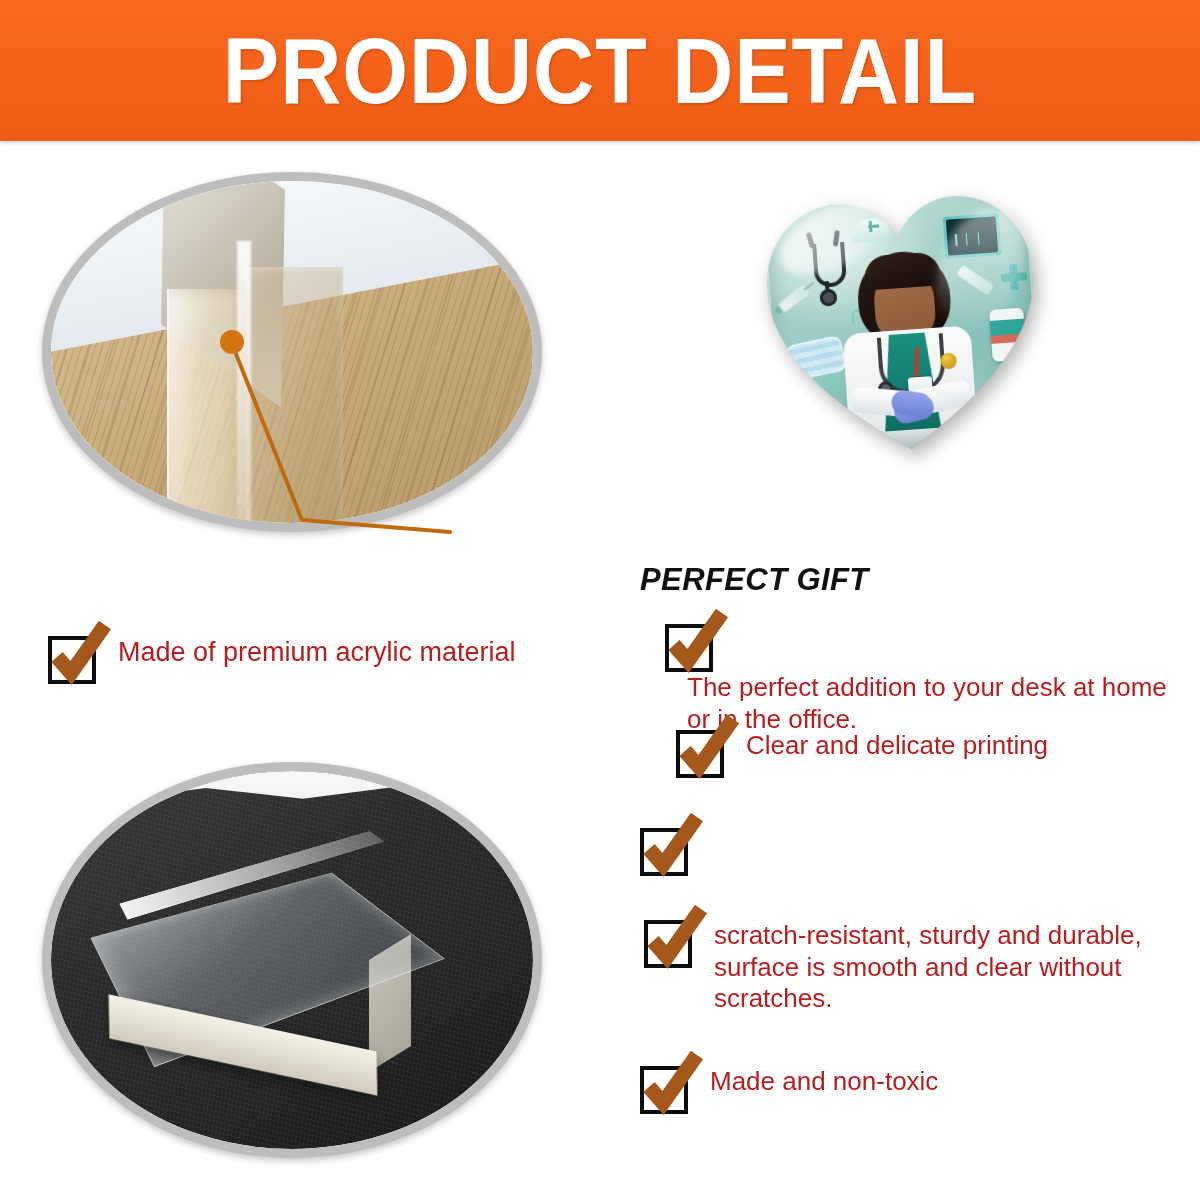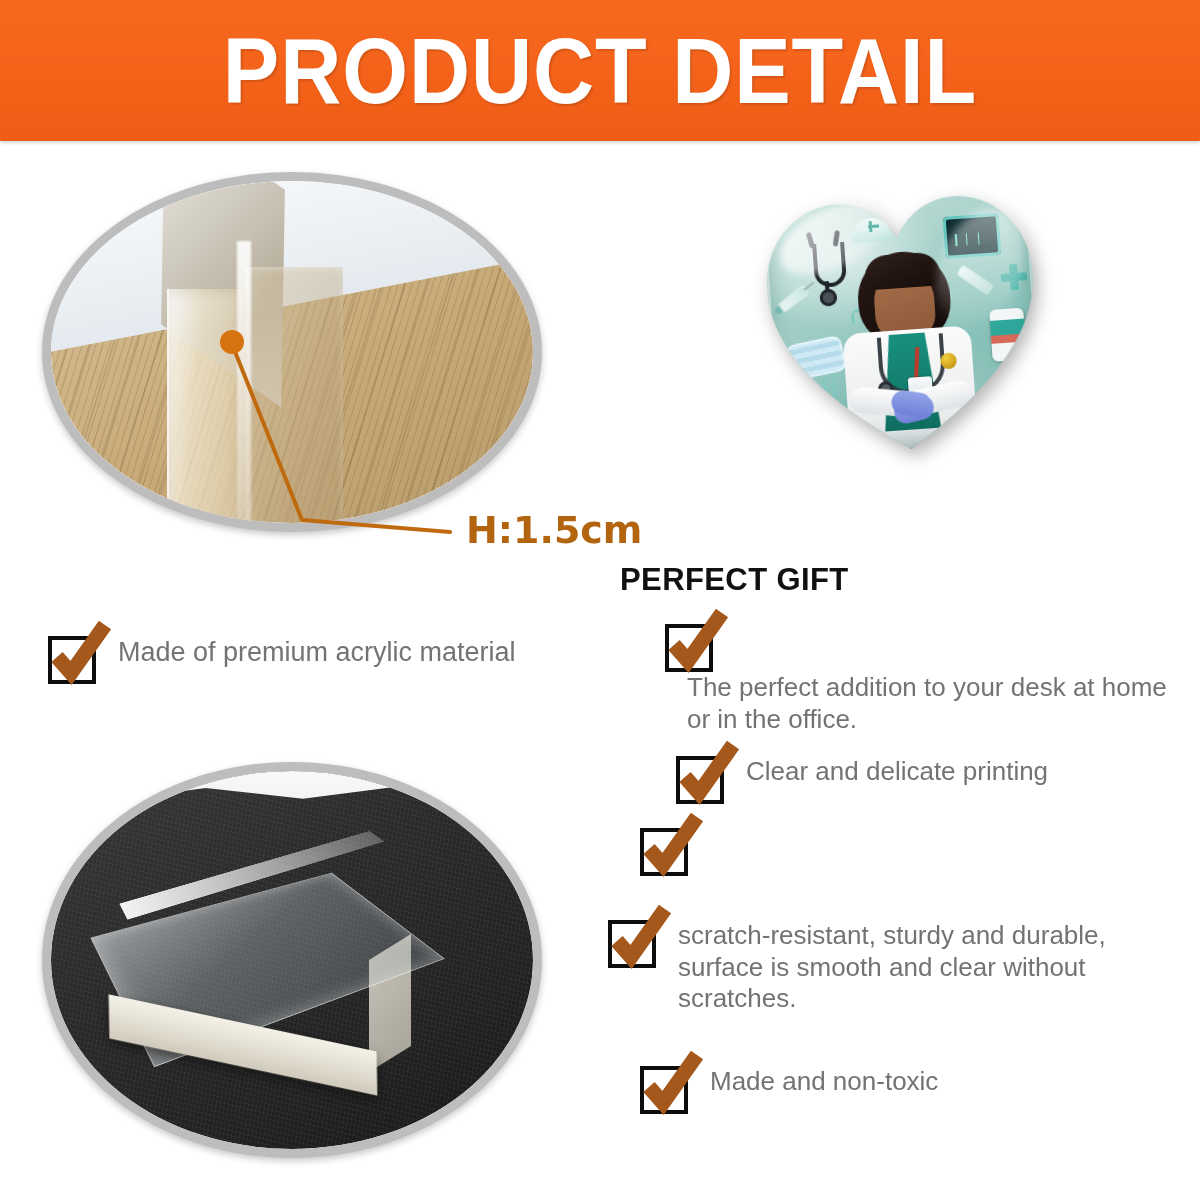--- a/index.html
+++ b/index.html
@@ -243,39 +243,39 @@
     white-space:nowrap;
   }
 
   
   .section-heading{
     position:absolute;
     font-size:31px;font-weight:bold;color:#111;letter-spacing:.4px;
     font-family:"Liberation Sans",sans-serif;white-space:nowrap;
   }
   #head-acrylic{left:48px;top:582px;}
-  #head-gift{left:620px;top:562px;}
+  #head-gift{left:640px;top:562px;font-style:italic;}
 
   .bullet{position:absolute;display:flex;align-items:flex-start;}
   .chk{
     position:relative;width:48px;height:48px;flex:0 0 48px;
     border:4px solid #0d0d0d;box-sizing:border-box;background:#fff;
   }
   .chk svg{position:absolute;left:-5px;top:-17px;width:66px;height:66px;overflow:visible;}
   .bullet-text{
-    margin-left:22px;font-size:26px;color:#737373;line-height:1.22;
+    margin-left:22px;font-size:26px;color:#b91c1c;line-height:1.22;
     font-family:"Liberation Sans",sans-serif;font-weight:normal;
   }
   #b-acrylic{left:48px;top:636px;width:560px;}
   #b-acrylic .bullet-text{font-size:27px;}
 
   #g0{left:665px;top:624px;width:520px;flex-direction:column;}
-  #g1{left:640px;top:756px;width:520px;padding-left:36px;}
+  #g1{left:640px;top:730px;width:520px;padding-left:36px;}
   #g2{left:640px;top:828px;width:520px;}
-  #g3{left:608px;top:920px;width:530px;justify-content:flex-end;}
+  #g3{left:644px;top:920px;width:530px;justify-content:flex-end;}
   #g4{left:640px;top:1066px;width:520px;}
 </style>
 </head>
 <body>
 
 <div id="page">
 
   <div class="banner">
     <div class="banner-title">PRODUCT DETAIL</div>
   </div>
@@ -288,21 +288,20 @@
       <div class="blk-side"></div>
       <div class="blk-face"></div>
       <div class="blk-hl"></div>
     </div>
   </div>
 
   <svg class="callout-svg">
     <polyline points="232,344 302,520 450,532" fill="none" stroke="#C06A0F" stroke-width="4" stroke-linejoin="round" stroke-linecap="round"></polyline>
   </svg>
   <div class="callout-dot"></div>
-  <div class="callout-label">H:1.5cm</div>
 
   <div id="heart-wrap">
     <div class="heart">
       <div class="heart-bg">
 
         <div class="mi mi-stetho">
           <div class="stetho-ear-l"></div>
             <div class="stetho-ear-r"></div>
           <div class="stetho-tube"></div>
             <div class="stetho-stem"></div>

